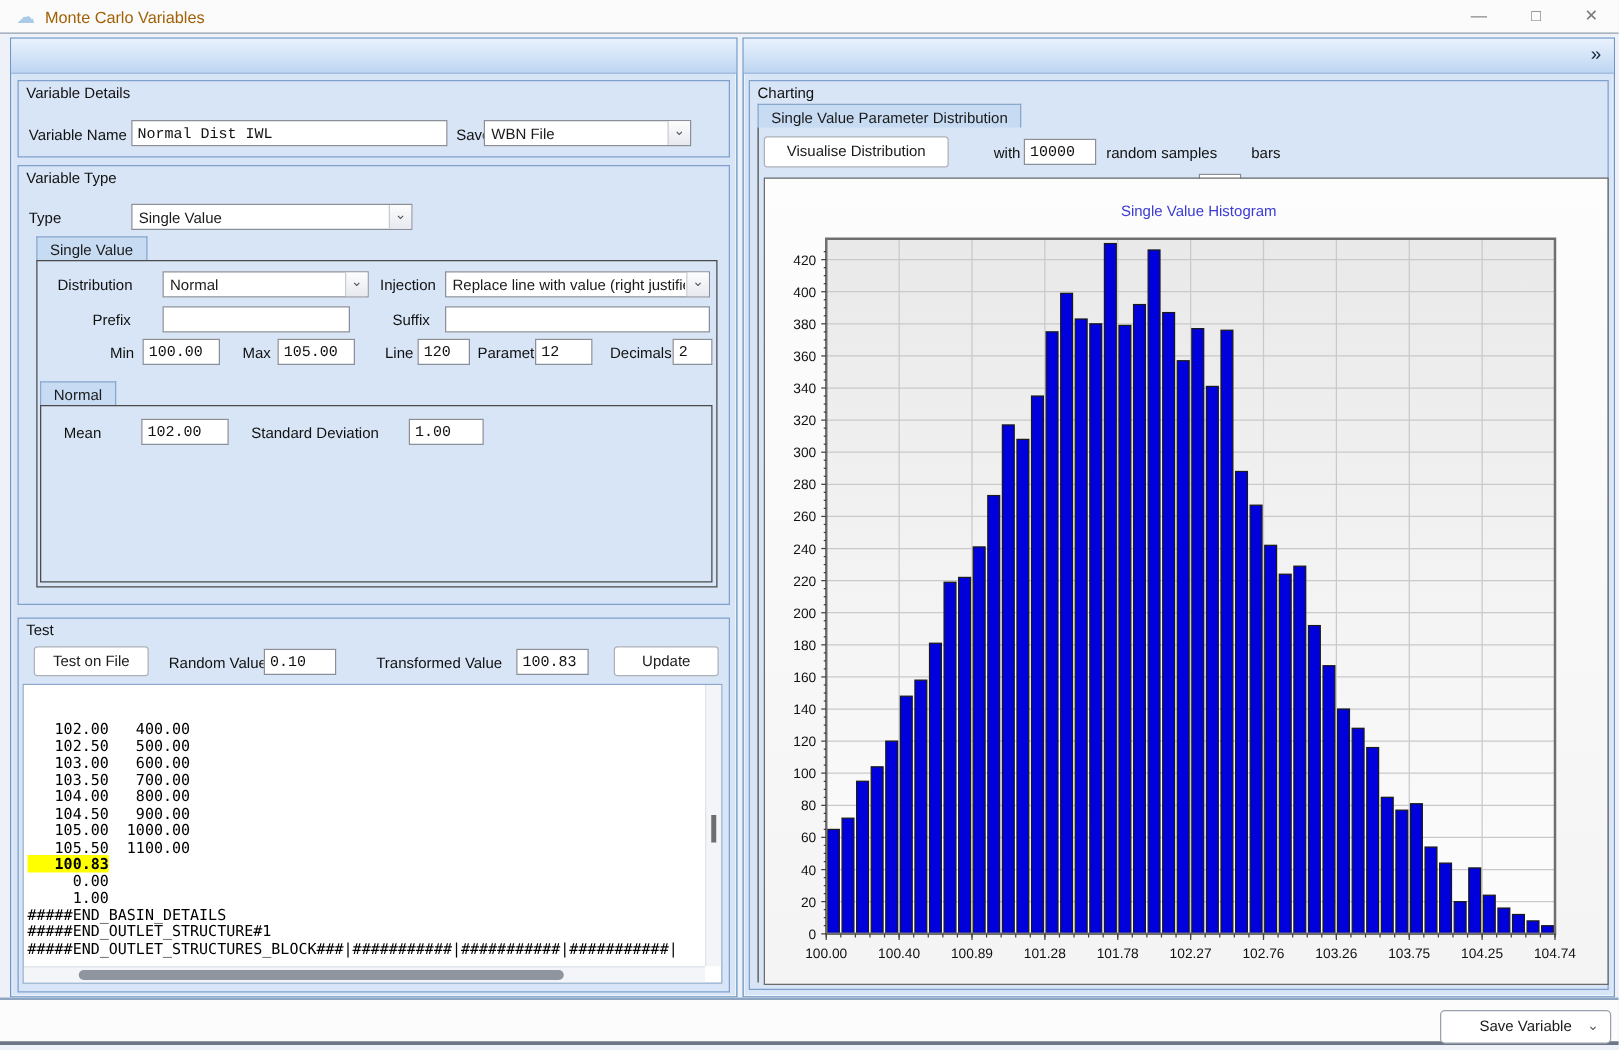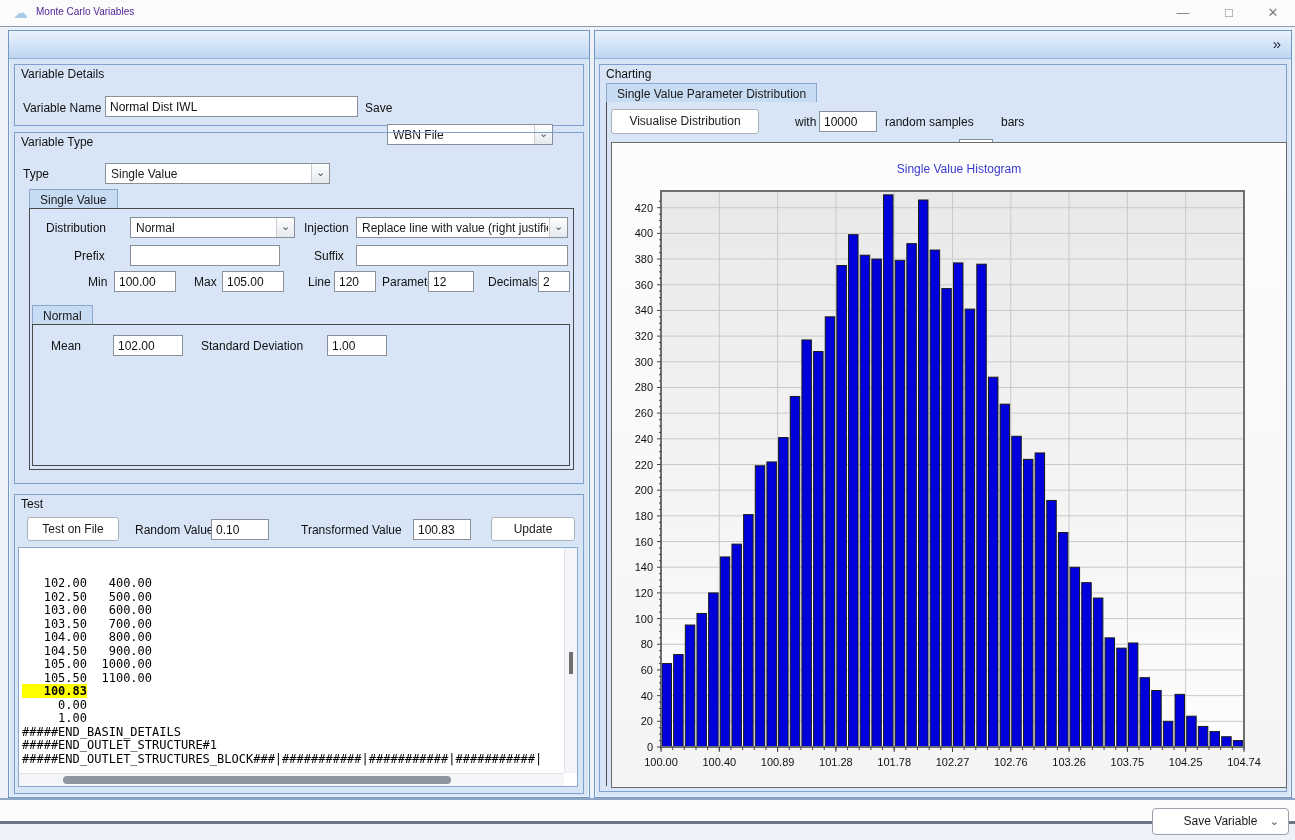--- a/index.html
+++ b/index.html
@@ -4,21 +4,21 @@
 <style>
   * { margin:0; padding:0; box-sizing:border-box; }
   html,body { width:1295px; height:840px; overflow:hidden; }
   body { font-family:"Liberation Sans", sans-serif; font-size:12px; color:#1a1a1a;
          background:#eef2f8; position:relative; }
 
   
   .titlebar { position:absolute; left:0; top:0; width:1295px; height:27px; background:#fbfbfb;
               border-bottom:1px solid #8e9dad; }
   .app-icon { position:absolute; left:13px; top:4px; font-size:15px; color:#a9cbe8; }
-  .app-title { position:absolute; left:36px; top:6px; font-size:10px; color:#4c1d95; }
+  .app-title { position:absolute; left:36px; top:6px; font-size:13px; color:#a16207; }
   .cap-btn { position:absolute; top:0; width:30px; height:26px; text-align:center; line-height:26px;
              color:#7b7b7b; font-size:13px; cursor:default; }
 
   
   .panel { position:absolute; border:1px solid #6f96c4; background:#d8e5f6;
            box-shadow: inset 0 0 0 1px rgba(255,255,255,.55); }
   .panel.left  { left:8px;   top:30px; width:582px; height:768px; }
   .panel.right { left:594px; top:30px; width:698px; height:768px; }
   .pband { position:absolute; left:0; top:0; right:0; height:28px;
            background:linear-gradient(#e9f2fd,#bed6f2); border-bottom:1px solid #93b3da; }
@@ -28,21 +28,21 @@
   
   .grp { position:absolute; border:1px solid #7fa0cc; }
   .gl  { position:absolute; left:6px; top:2px; font-size:12px; color:#111;text-align:right; }
   .tab { position:absolute; background:#c7dbf3; border:1px solid #8aa8cc; border-bottom:none;
          padding:3px 10px 2px 10px; font-size:12px; }
   .tpage { position:absolute; border:1px solid #4a4a4a; background:#d8e5f6; }
   .lbl { position:absolute; font-size:12px; color:#111; white-space:nowrap; }
 
   
   .inp { position:absolute; height:21px; border:1px solid #8a8f99; background:#fff;
-         font-family:Liberation Sans, sans-serif; font-size:12px; padding:1px 4px; color:#111; }
+         font-family:Liberation Mono, monospace; font-size:12px; padding:1px 4px; color:#111; }
   .combo { position:absolute; height:21px; border:1px solid #8a8f99; background:#fff; }
   .combo .val { position:absolute; left:5px; top:3px; font-size:12px; white-space:nowrap; overflow:hidden; max-width:calc(100% - 24px); }
   .combo .arr { position:absolute; right:0; top:0; width:18px; height:100%;
                 background:linear-gradient(#fdfdfd,#e6e9ee); border-left:1px solid #c8ccd2;
                 text-align:center; line-height:17px; font-size:11px; color:#49505c; }
   .btn { position:absolute; background:#fff; border:1px solid #aeb2b8; border-radius:3px;
          font-size:12px; text-align:center; cursor:pointer; }
 
   
   .filebox { position:absolute; background:#fff; border:1px solid #8aa8cc; overflow:hidden;
@@ -51,21 +51,21 @@
   .filebox .hl { background:#ffff00; font-weight:bold; }
   .vscroll { position:absolute; right:0; top:0; bottom:13px; width:13px; background:#f3f5f8; border-left:1px solid #e0e3e8; }
   .vthumb  { position:absolute; left:4px; top:46%; width:4px; height:22px; background:#6e6e6e; }
   .hscroll { position:absolute; left:0; right:13px; bottom:0; height:13px; background:#f3f5f8; border-top:1px solid #e0e3e8; }
   .hthumb  { position:absolute; left:44px; top:2px; width:388px; height:8px; background:#8f959e; border-radius:4px; }
 
   
   .chartbox { position:absolute; border:1px solid #6b6b6b; background:linear-gradient(#fdfdfd,#f4f4f4); }
 
   
-  .footer { position:absolute; left:0; top:798px; width:1295px; height:26px; background:#fcfcfc;
+  .footer { position:absolute; left:0; top:798px; width:1295px; height:38px; background:#fcfcfc;
             border-top:2px solid #8fa6c2; border-bottom:3px solid #6d7684; }
   .savebtn { position:absolute; left:1152px; top:8px; width:137px; height:27px; background:#fff;
              border:1px solid #98a0ac; border-radius:4px; font-size:12px; text-align:center;
              line-height:25px; cursor:pointer; }
   .savebtn .sarr { position:absolute; right:9px; top:0; font-size:11px; color:#49505c; }
 </style>
 </head>
 <body>
 
 <div class="titlebar">
@@ -78,21 +78,21 @@
 
 <div class="panel left">
   <div class="pband"></div>
   <div class="pbody">
 
     <div class="grp" style="left:5px; top:4px; width:570px; height:62px;">
       <span class="gl">Variable Details</span>
       <span class="lbl" style="left:8px; top:36px;">Variable Name</span>
       <input class="inp" style="left: 90px; top: 31px; width: 253px;" value="Normal Dist IWL">
       <span class="lbl" style="left:350px; top:36px;">Save</span>
-      <div class="combo" style="left:372px; top:31px; width:166px;margin-top:28px;">
+      <div class="combo" style="left:372px; top:31px; width:166px;">
         <span class="val">WBN File</span>
         <span class="arr">⌄</span>
       </div>
     </div>
 
     <div class="grp" style="left:5px; top:72px; width:570px; height:352px;">
       <span class="gl">Variable Type</span>
       <span class="lbl" style="left:8px; top:34px;">Type</span>
       <div class="combo" style="left:90px; top:30px; width:225px;">
         <span class="val">Single Value</span>

